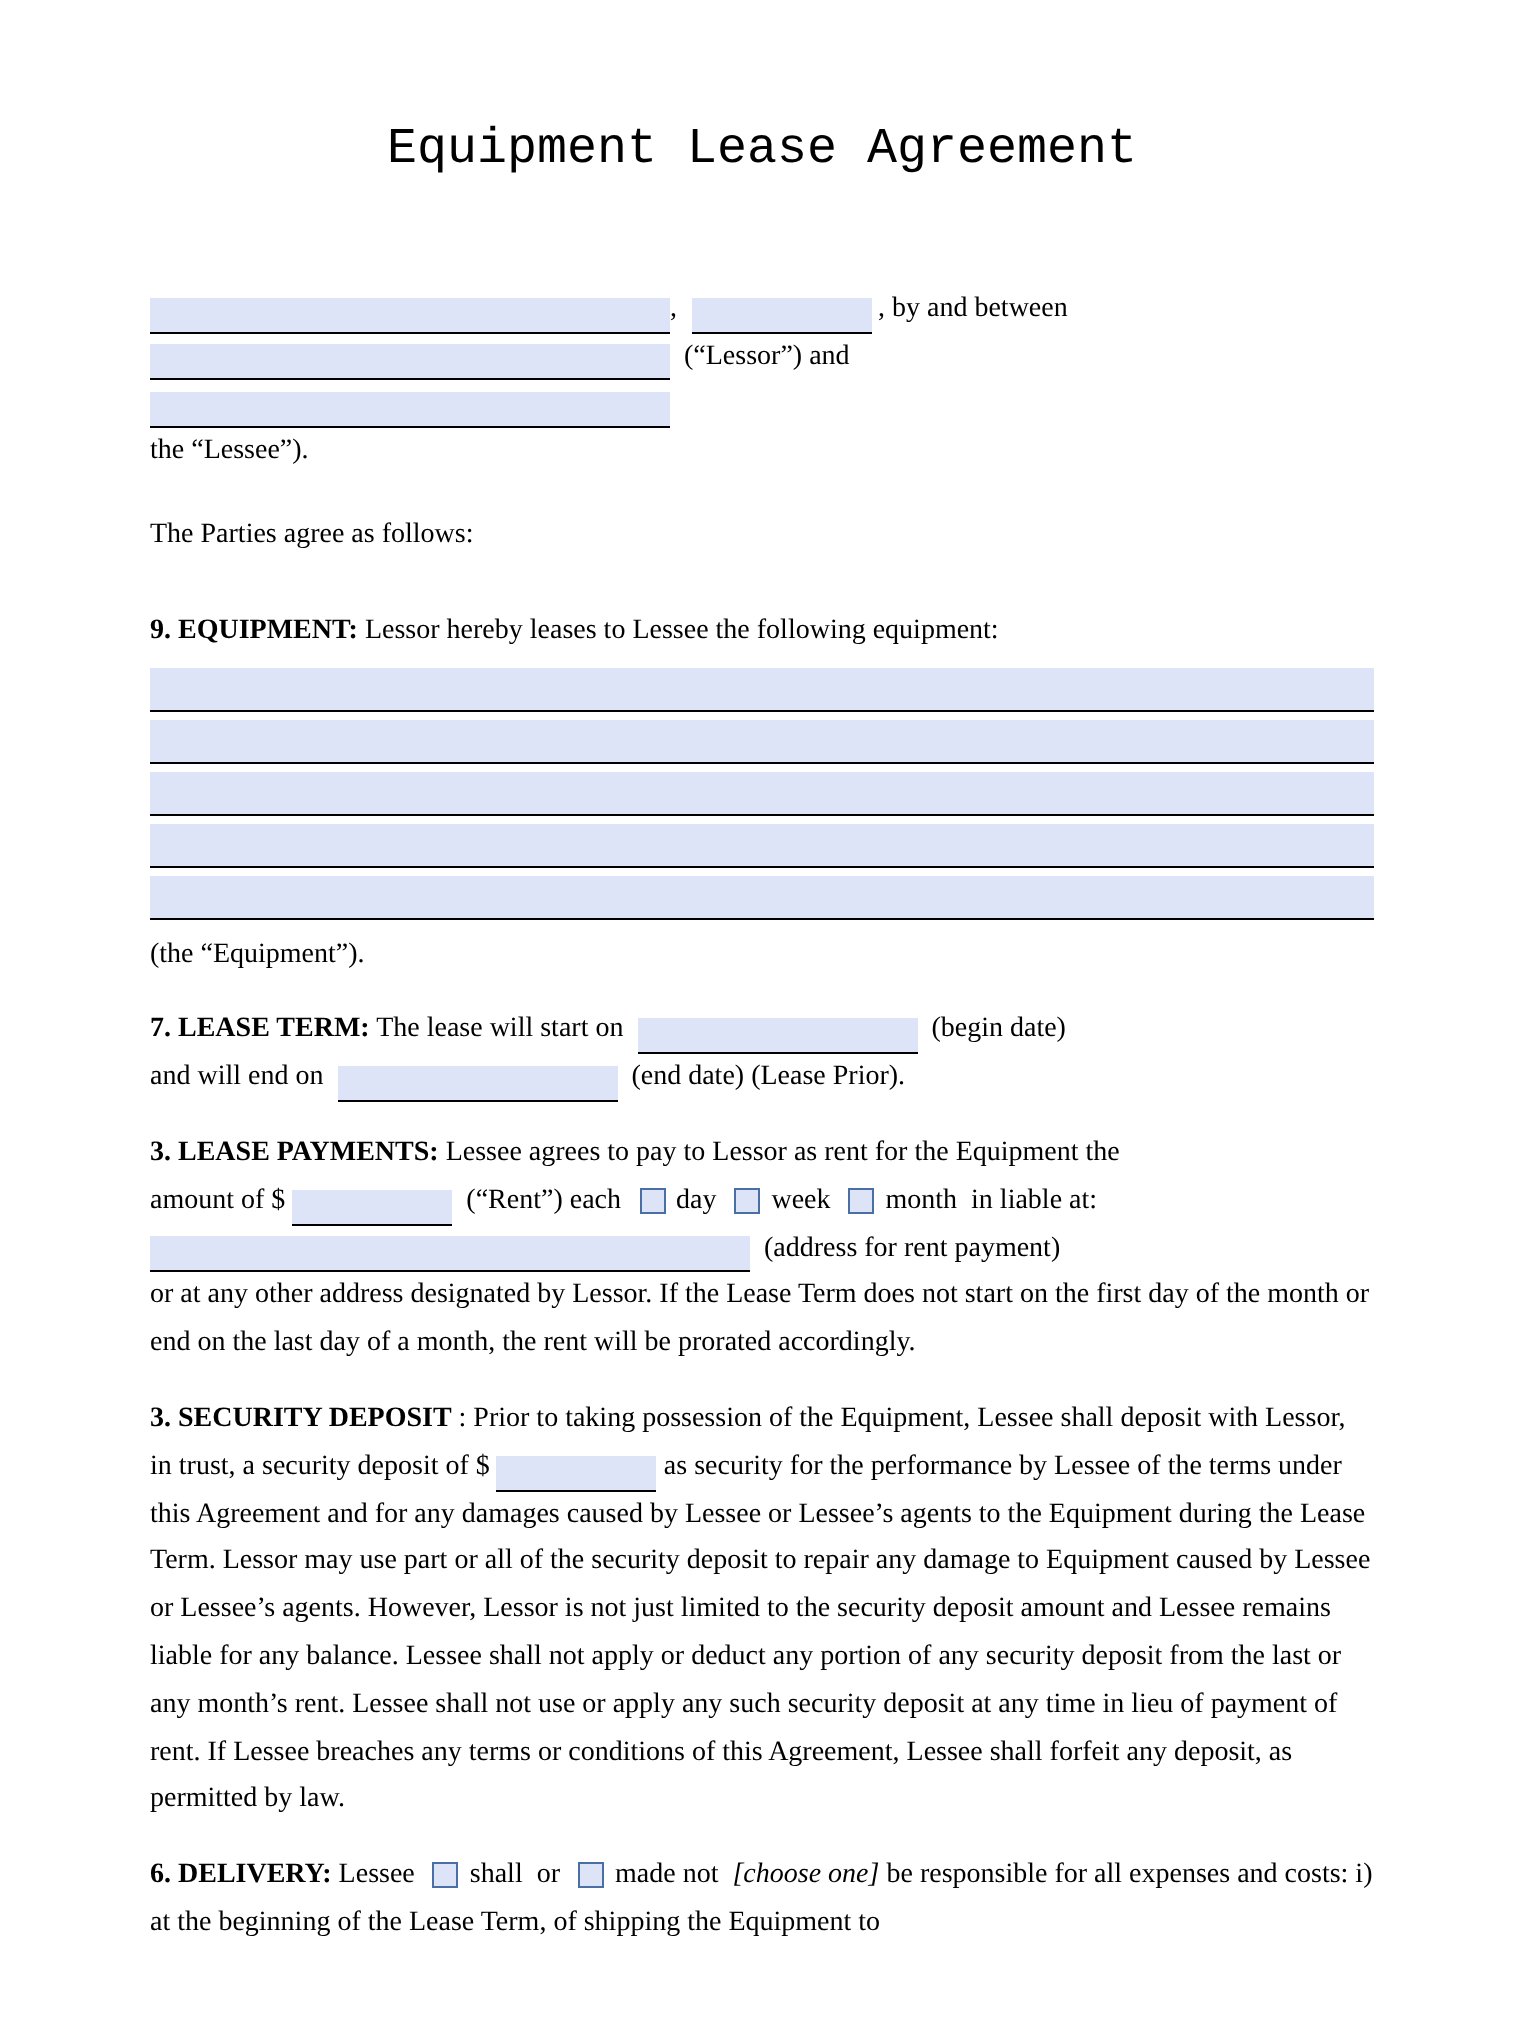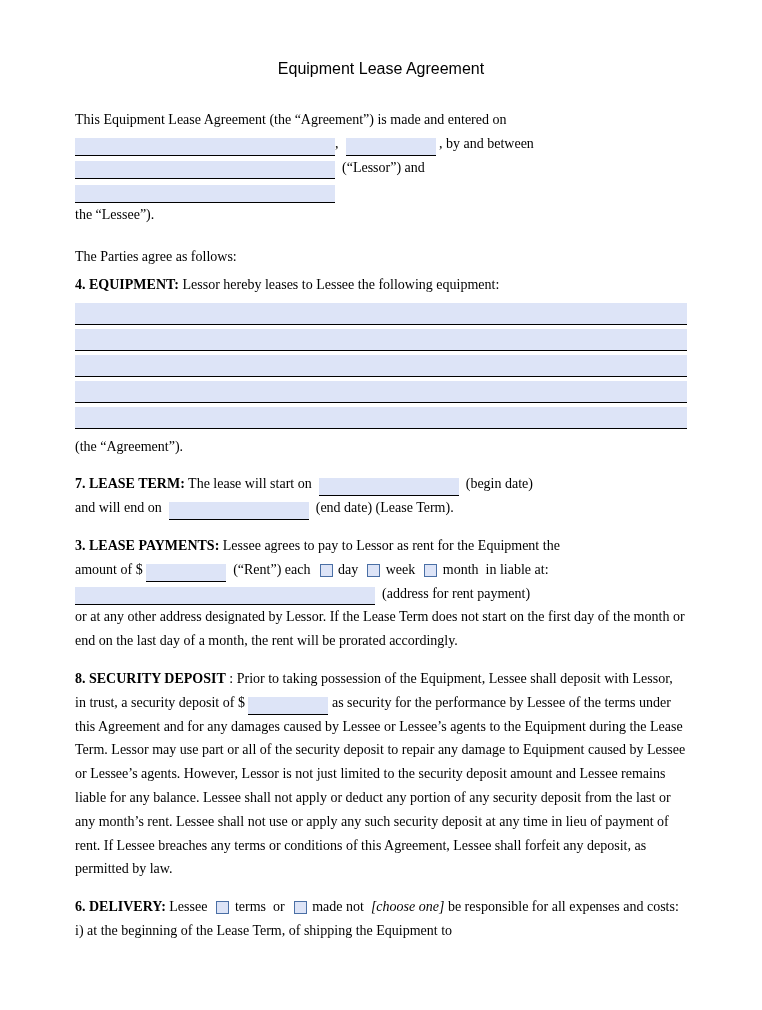--- a/index.html
+++ b/index.html
@@ -12,24 +12,24 @@
       min-height: 1010px;
       position: relative;
     }
     .page {
       padding: 60px 75px 60px 75px;
       min-height: 1010px;
       position: relative;
     }
     h1 {
       text-align: center;
-      font-size: 16px;
+      font-size: 25px;
       font-weight: normal;
       margin-bottom: 30px;
-      font-family: Liberation Sans, sans-serif;
+      font-family: Liberation Mono, monospace;
     }
     .intro-block {
       line-height: 1.7;
       margin-bottom: 16px;
     }
     .underline-field {
       display: inline-block;
       border-bottom: 1.5px solid #000;
       min-width: 80px;
       height: 18px;
@@ -66,75 +66,74 @@
     .checkbox {
       display: inline-block;
       width: 13px;
       height: 13px;
       border: 1.5px solid #4a6fa5;
       background: #dde4f7;
       vertical-align: middle;
       margin: 0 2px;
     }
     .agree-block {
-      margin: 18px 0 4px 0;
+      margin: 18px 0 24px 0;
       line-height: 1.7;
     }
   </style>
 </head>
 <body>
 
 <div class="page">
   <h1>Equipment Lease Agreement</h1>
 
   <div class="intro-block">
-    <span>This Equipment Lease Agreement (the “Agreement”) is made and entered on</span>
     <br>
     <span class="underline-field long"></span>,&nbsp;
     <span class="underline-field date-field"></span>
     <span>, by and between</span>
     <br>
     <span class="underline-field long"></span>
     &nbsp;<span>(“Lessor”) and</span>
     <br>
     <span class="underline-field long"></span>
     &nbsp;
     <br>
     <span>the “Lessee”).</span>
   </div>
 
   <div class="agree-block">
     <span>The Parties agree as follows:</span>
   </div>
 
   <div class="section">
     <p>
-      <span class="section-title">4.  EQUIPMENT:</span>
+      <span class="section-title">9.  EQUIPMENT:</span>
       <span> Lessor hereby leases to Lessee the following equipment:</span>
     </p>
     <div class="equipment-lines">
       <span class="equipment-line"></span>
       <span class="equipment-line"></span>
       <span class="equipment-line"></span>
       <span class="equipment-line"></span>
       <span class="equipment-line"></span>
     </div>
-    <p><span>(the “Agreement”).</span></p>
+    <p><span>(the “Equipment”).</span></p>
   </div>
 
   <div class="section">
     <p>
       <span class="section-title">7. LEASE TERM:</span>
       <span>  The lease will start on</span>&nbsp;
       <span class="underline-field medium"></span>&nbsp;
       <span>(begin date)</span>
       <br>
       <span>and will end on</span>&nbsp;
       <span class="underline-field medium"></span>&nbsp;
-      <span>(end date) (Lease Term).</span>
+      <span>(end date) (Lease Prior).</span>
     </p>
   </div>
 
   <div class="section">
     <p>
       <span class="section-title">3. LEASE PAYMENTS:</span>
       <span> Lessee agrees to pay to Lessor as rent for the Equipment the</span>
     </p>
     <p>
       <span>amount of $</span>
@@ -147,32 +146,32 @@
       <br>
       <span class="underline-field addr-field"></span>&nbsp;
       <span>(address for rent payment)</span>
     </p>
     <p>or at any other address designated by Lessor. If the Lease Term does not start on the first day of the month or end on the last day of a month, the rent will be prorated accordingly.</p>
   </div>
 
 
   <div class="section">
     <p>
-      <span class="section-title">8. SECURITY DEPOSIT</span>
+      <span class="section-title">3. SECURITY DEPOSIT</span>
       <span>: Prior to taking possession of the Equipment, Lessee shall deposit with Lessor, in trust, a security deposit of $</span>
       <span class="underline-field dollar-field"></span>
       <span> as security for the performance by Lessee of the terms under this Agreement and for any damages caused by Lessee or Lessee’s agents to the Equipment during the Lease Term.  Lessor may use part or all of the security deposit to repair any damage to Equipment caused by Lessee or Lessee’s agents. However, Lessor is not just limited to the security deposit amount and Lessee remains liable for any balance. Lessee shall not apply or deduct any portion of any security deposit from the last or any month’s rent. Lessee shall not use or apply any such security deposit at any time in lieu of payment of rent. If Lessee breaches any terms or conditions of this Agreement, Lessee shall forfeit any deposit, as permitted by law.</span>
     </p>
   </div>
 
   <div class="section">
     <p>
       <span class="section-title">6. DELIVERY:</span>
       <span>  Lessee</span>&nbsp;
-      <span class="checkbox"></span>&nbsp;<span>terms</span>&nbsp;
+      <span class="checkbox"></span>&nbsp;<span>shall</span>&nbsp;
       <span>or</span>&nbsp;
       <span class="checkbox"></span>&nbsp;<span>made not</span>&nbsp;
       <em>[choose one]</em>
       <span> be responsible for all expenses and costs: i) at the beginning of the Lease Term, of shipping the Equipment to</span>
     </p>
   </div>
 
 </div>
 
 </body></html>

